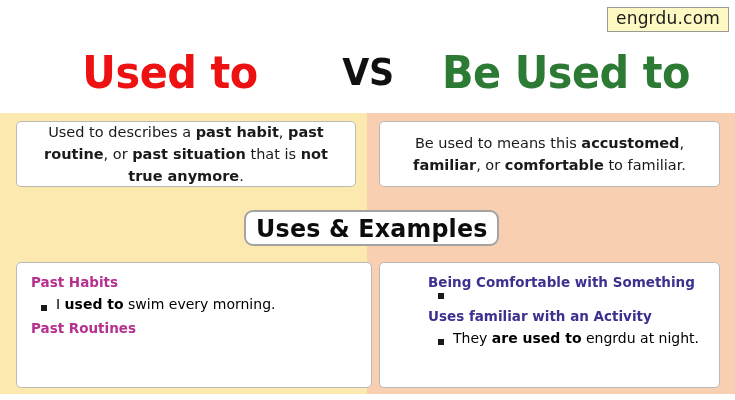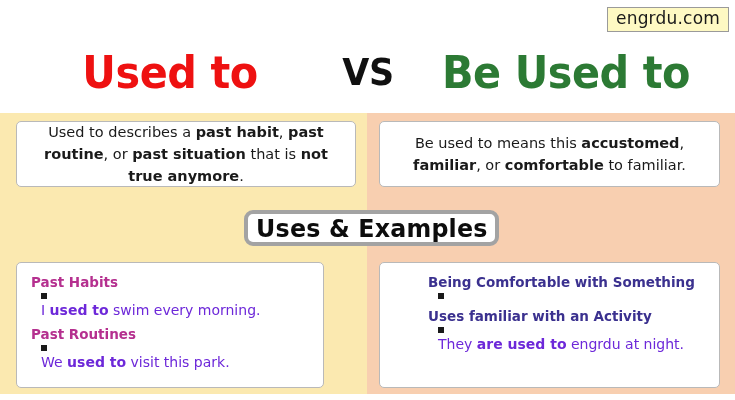--- a/index.html
+++ b/index.html
@@ -92,21 +92,21 @@
   .def-text b { font-weight: bold; }
 
   
   .banner {
     position: absolute;
     top: 210px;
     left: 244px;
     width: 255px;
     height: 36px;
     background: #ffffff;
-    border: 4px solid #a3a3a3;
+    border: 2px solid #a3a3a3;
     border-radius: 9px;
     display: flex;
     align-items: center;
     justify-content: center;
   }
   .banner-text {
     font-family: "DejaVu Sans", sans-serif;
     font-weight: bold;
     font-size: 25px;
     line-height: 1;
@@ -114,42 +114,41 @@
     letter-spacing: 0.2px;
     transform: scaleX(0.95);
   }
 
   
   .card-ex {
     top: 262px;
     height: 126px;
     padding: 11px 8px 8px 14px;
   }
-  .card-ex-left  { left: 16px;  width: 308px; }
+  .card-ex-left  { left: 16px;  width: 356px; }
   .card-ex-right { left: 379px; width: 341px; padding-left: 48px; }
 
   .ex-heading {
     font-family: "DejaVu Sans", sans-serif;
     font-weight: bold;
     font-size: 13.5px;
     line-height: 1.25;
     margin-bottom: 4px;
   }
   .ex-heading.left-h  { color: #b5308f; }
   .ex-heading.right-h { color: #3b318f; }
 
   .ex-item {
     font-family: "DejaVu Sans", sans-serif;
     font-size: 14px;
     line-height: 1.3;
-    color: #6d28d9;
-    display: flex;
-    align-items: flex-start;
+    color: #000000;
+    display: flex;
+    align-items: flex-end;
     margin: 0 0 7px 10px;
-    flex-direction: column;
   }
   .ex-bullet {
     display: inline-block;
     width: 6px;
     height: 6px;
     background: #1a1a1a;
     margin-right: 9px;
     flex: 0 0 auto;
     position: relative;
     top: -2px;
@@ -181,24 +180,20 @@
   <span class="banner-text">Uses &amp; Examples</span>
 </div>
 
 <div class="card card-ex card-ex-left">
     <div class="ex-heading left-h">Past Habits</div>
     <div class="ex-item">
       <span class="ex-bullet"></span>
       <span><span>I </span><b>used to</b><span> swim every morning.</span></span>
     </div>
     <div class="ex-heading left-h">Past Routines</div>
-    <div class="ex-item">
-      <span class="ex-bullet"></span>
-      <span><span>We </span><b>used to</b><span> visit this park.</span></span>
-    </div>
   </div>
 <div class="card card-ex card-ex-right">
     <div class="ex-heading right-h">Being Comfortable with Something</div>
     <div class="ex-item">
       <span class="ex-bullet"></span>
     </div>
     <div class="ex-heading right-h">Uses familiar with an Activity</div>
     <div class="ex-item">
       <span class="ex-bullet"></span>
       <span><span>They </span><b>are used to</b><span> engrdu at night.</span></span>

